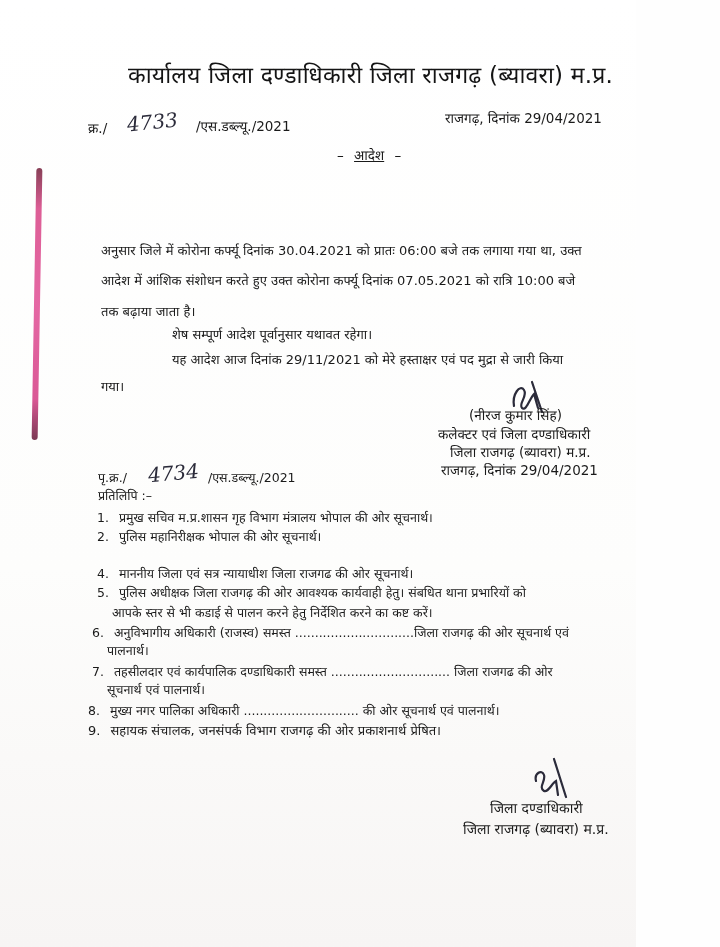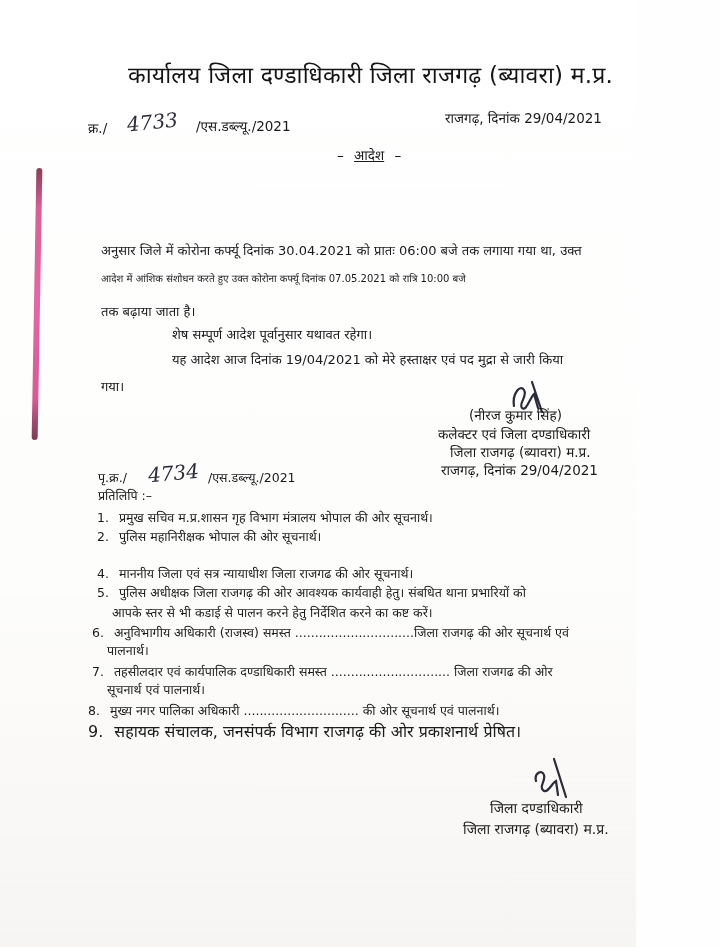--- a/index.html
+++ b/index.html
@@ -42,26 +42,26 @@
   <div class="t small" style="left:196px; top:120px;">/एस.डब्ल्यू./2021</div>
   <div class="t small" style="left:445px; top:112px;">राजगढ़, दिनांक 29/04/2021</div>
 
   <div class="t small" style="left:337px; top:149px;">
     <span>–</span>
     <span class="u" style="margin:0 6px;">आदेश</span>
     <span>–</span>
   </div>
 
   <div class="t body" style="left:101px; top:244px; font-size:13px;">अनुसार जिले में कोरोना कर्फ्यू दिनांक 30.04.2021 को प्रातः 06:00 बजे तक लगाया गया था, उक्त</div>
-  <div class="t body" style="left:101px; top:274px; font-size:10px;">आदेश में आंशिक संशोधन करते हुए उक्त कोरोना कर्फ्यू दिनांक 07.05.2021 को रात्रि 10:00 बजे</div>
+  <div class="t body" style="left:101px; top:274px; font-size:13px;">आदेश में आंशिक संशोधन करते हुए उक्त कोरोना कर्फ्यू दिनांक 07.05.2021 को रात्रि 10:00 बजे</div>
   <div class="t body" style="left:101px; top:305px; font-size:13px;">तक बढ़ाया जाता है।</div>
 
   <div class="t body" style="left:172px; top:328px; font-size:13px;">शेष सम्पूर्ण आदेश पूर्वानुसार यथावत रहेगा।</div>
 
-  <div class="t body" style="left:172px; top:353px; font-size:13px;">यह आदेश आज दिनांक 19/04/2021 को मेरे हस्ताक्षर एवं पद मुद्रा से जारी किया</div>
+  <div class="t body" style="left:172px; top:353px; font-size:13px;">यह आदेश आज दिनांक 29/11/2021 को मेरे हस्ताक्षर एवं पद मुद्रा से जारी किया</div>
   <div class="t body" style="left:101px; top:380px; font-size:13px;">गया।</div>
 
   <svg class="sig" style="left:508px; top:378px;" width="40" height="36" viewBox="0 0 40 36">
     <path d="M6 28 C4 16, 12 6, 16 12 C20 18, 10 26, 14 30 C18 34, 22 20, 26 16 L30 30 M24 4 L34 34" fill="none" stroke="#2b2b3a" stroke-width="2.2" stroke-linecap="round"></path>
   </svg>
   <div class="t small" style="left:469px; top:409px;">(नीरज कुमार सिंह)</div>
   <div class="t small" style="left:438px; top:428px;">कलेक्टर एवं जिला दण्डाधिकारी</div>
   <div class="t small" style="left:450px; top:446px;">जिला राजगढ़ (ब्यावरा) म.प्र.</div>
   <div class="t small" style="left:441px; top:464px;">राजगढ़, दिनांक 29/04/2021</div>
 
@@ -97,21 +97,21 @@
   <div class="t small" style="left:92px; top:666px; font-size:12.5px;">
     <span>7.</span>
     <span style="margin-left:6px;">तहसीलदार एवं कार्यपालिक दण्डाधिकारी समस्त .............................. जिला राजगढ की ओर</span>
   </div>
   <div class="t small" style="left:107px; top:684px; font-size:12.5px;">सूचनार्थ एवं पालनार्थ।</div>
 
   <div class="t small" style="left:88px; top:705px; font-size:12.5px;">
     <span>8.</span>
     <span style="margin-left:6px;">मुख्य नगर पालिका अधिकारी ............................. की ओर सूचनार्थ एवं पालनार्थ।</span>
   </div>
-  <div class="t small" style="left:88px; top:724px; font-size:16px;">
+  <div class="t small" style="left:88px; top:724px; font-size:13px;">
     <span>9.</span>
     <span style="margin-left:6px;">सहायक संचालक, जनसंपर्क विभाग राजगढ़ की ओर प्रकाशनार्थ प्रेषित।</span>
   </div>
 
   <svg class="sig" style="left:528px; top:755px;" width="44" height="48" viewBox="0 0 44 48">
     <path d="M8 26 C6 18, 14 14, 16 20 C18 26, 10 32, 16 36 C20 38, 24 28, 28 26 L30 40 M26 4 L38 42" fill="none" stroke="#2b2b3a" stroke-width="2.2" stroke-linecap="round"></path>
   </svg>
   <div class="t small" style="left:490px; top:801px; font-size:14px;">जिला दण्डाधिकारी</div>
   <div class="t small" style="left:463px; top:822px; font-size:14px;">जिला राजगढ़ (ब्यावरा) म.प्र.</div>
 

